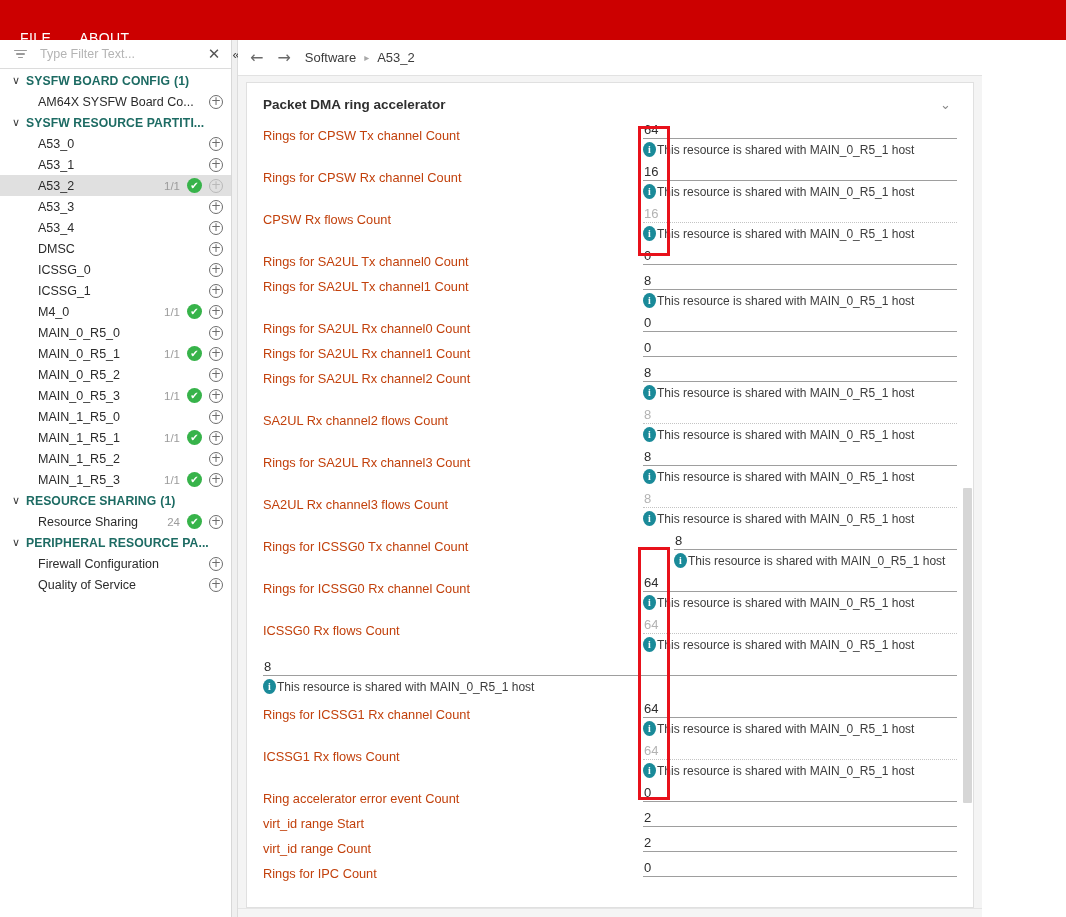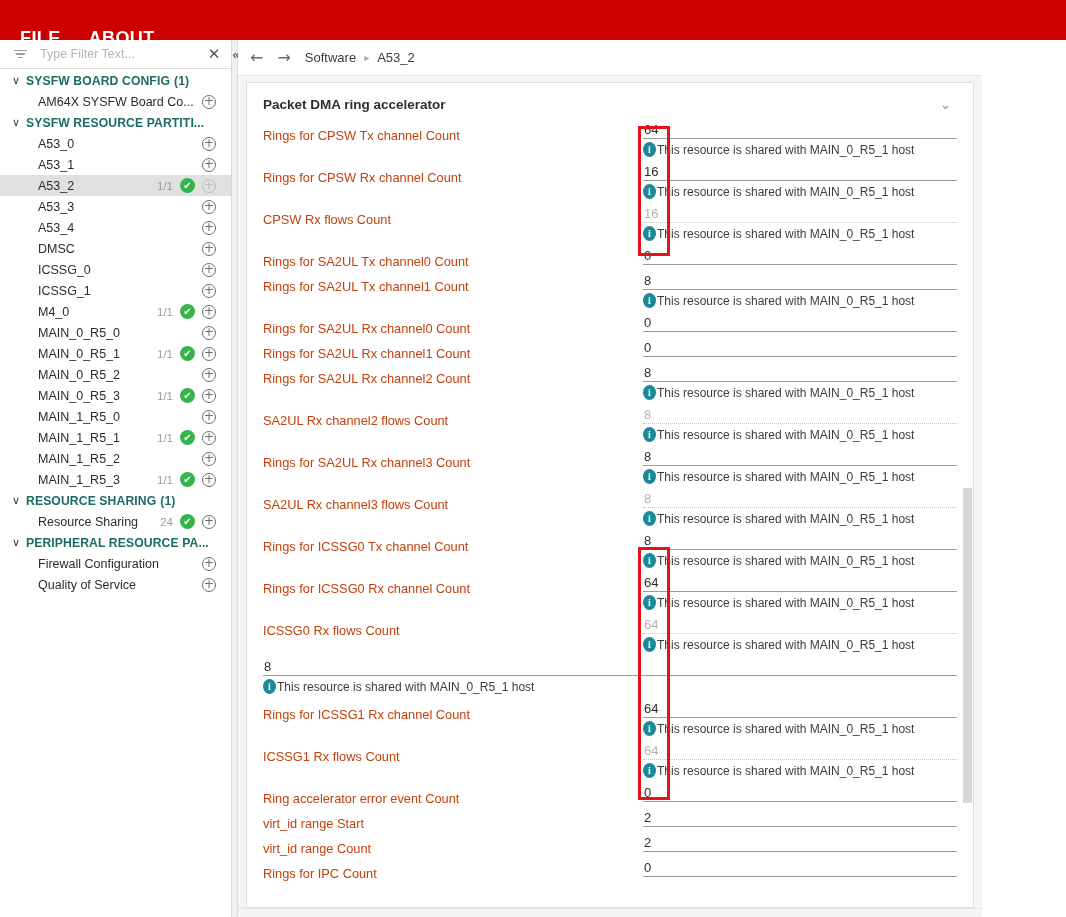--- a/index.html
+++ b/index.html
@@ -14,22 +14,22 @@
   
   .menubar {
     height: 40px;
     background: #cc0000;
     display: flex;
     align-items: center;
     padding-left: 6px;
     color: #ffffff;
   }
   .menu-item {
-    font-size: 18px;
-    font-weight: bold;
+    font-size: 14px;
+    font-weight: normal;
     letter-spacing: .4px;
     padding: 6px 14px;
     color: #ffffff;
     cursor: default;
     margin-top: 36px;
   }
 
   
   .workspace {
     display: flex;
@@ -117,21 +117,21 @@
     flex: 0 0 auto;
     display:flex; align-items:center;
   }
   .tree-group .grp-count { font-weight: bold; color:#1d6b63; margin-left:4px; }
 
   .tree-row {
     display: flex;
     align-items: center;
     height: 21px;
     padding-left: 38px;
-    padding-right: 15px;
+    padding-right: 8px;
     font-size: 12.5px;
     color: #2b2b2b;
     white-space: nowrap;
   }
   .tree-row.selected { background: #e0e0e0; }
   .tree-row .label { flex: 1 1 auto; overflow: hidden; text-overflow: ellipsis; }
   .tree-row .count {
     color: #9b9b9b;
     font-size: 11.5px;
     margin-right: 7px;
@@ -576,21 +576,21 @@
             <div class="field-row" style="margin-bottom: 7px;">
               <div class="field-label">SA2UL Rx channel3 flows Count</div>
               <div class="field-ctl">
                 <input type="text" class="val-input disabled" readonly="readonly" value="8" style="">
                 <div class="hint">
                   <span class="info-icon">i</span>
                   <span>This resource is shared with MAIN_0_R5_1 host</span>
                 </div>
               </div>
             </div>
-            <div class="field-row" style="margin-bottom: 7px;">
+            <div class="field-row" style="margin-bottom: 7px; gap: 31px;">
               <div class="field-label">Rings for ICSSG0 Tx channel Count</div>
               <div class="field-ctl">
                 <input type="text" class="val-input" value="8" style="">
                 <div class="hint">
                   <span class="info-icon">i</span>
                   <span>This resource is shared with MAIN_0_R5_1 host</span>
                 </div>
               </div>
             </div>
             <div class="field-row" style="margin-bottom: 7px;">

